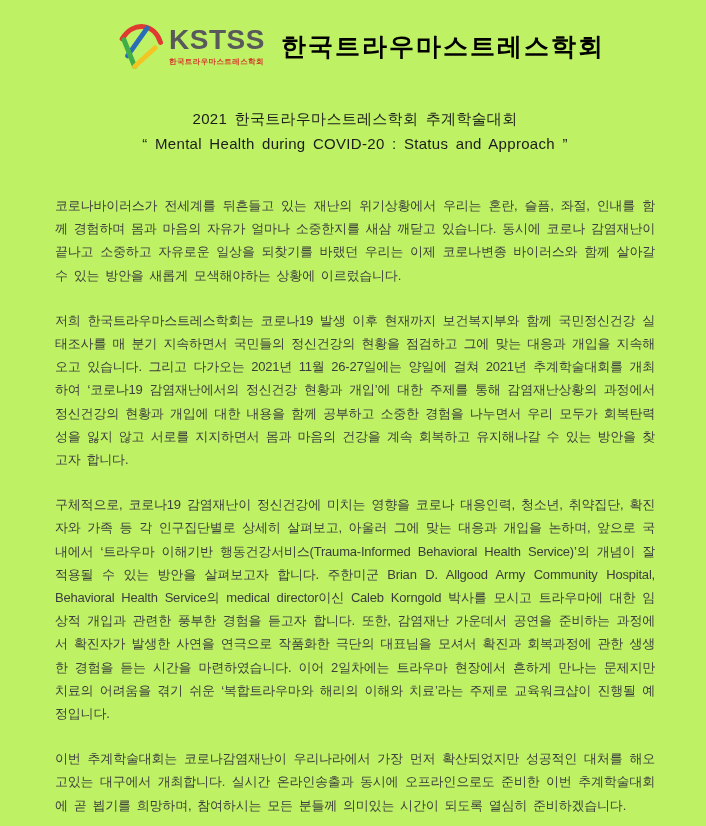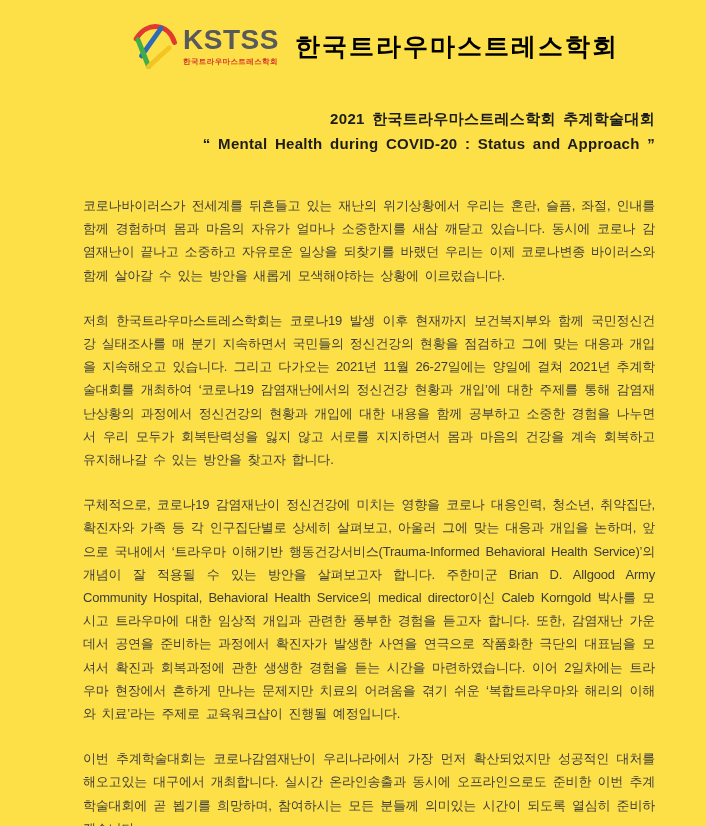--- a/index.html
+++ b/index.html
@@ -5,22 +5,22 @@
   * { box-sizing: border-box; margin: 0; padding: 0; }
   html, body { background: #ffffff; }
   body {
     font-family: "Liberation Sans", "DejaVu Sans", sans-serif;
     width: 706px;
   }
   .page {
     position: relative;
     width: 706px;
     height: 826px;
-    background: #fde047;
-    padding: 14px 51px 0 83px;
+    background: #bef264;
+    padding: 14px 51px 0 55px;
     overflow: hidden;
   }
 
   
   .logo-row {
     display: flex;
     justify-content: center;
     align-items: center;
     gap: 16px;
     height: 64px;
@@ -52,22 +52,22 @@
   .org-title {
     font-size: 25px;
     font-weight: 800;
     color: #000000;
     letter-spacing: 2px;
     white-space: nowrap;
   }
 
   
   .title-block {
-    text-align: right;
-    font-weight: 700;
+    text-align: center;
+    font-weight: 400;
     font-size: 15px;
     color: #1c1c1c;
     line-height: 25px;
     letter-spacing: 0.3px;
     word-spacing: 3px;
     margin-bottom: 38px;
   }
 
   
   .body-text {

